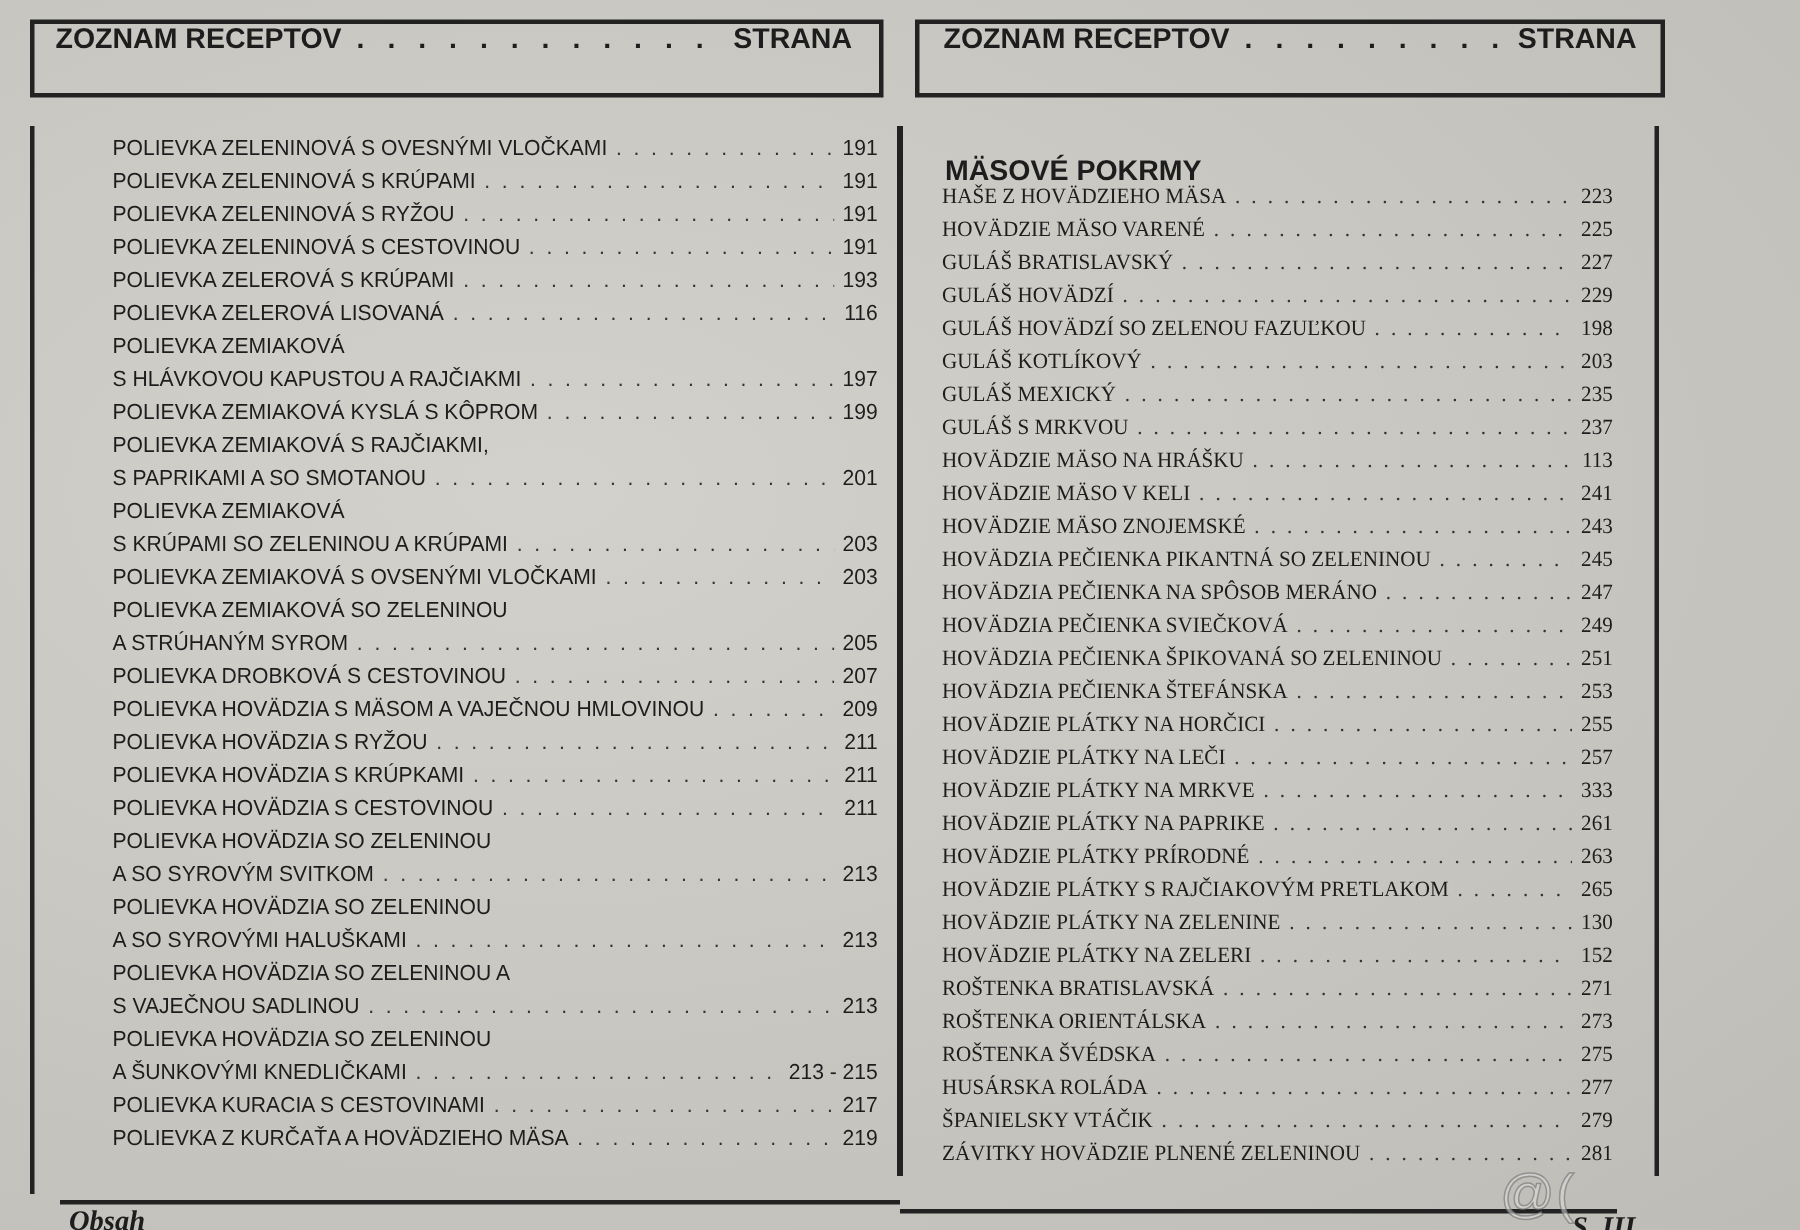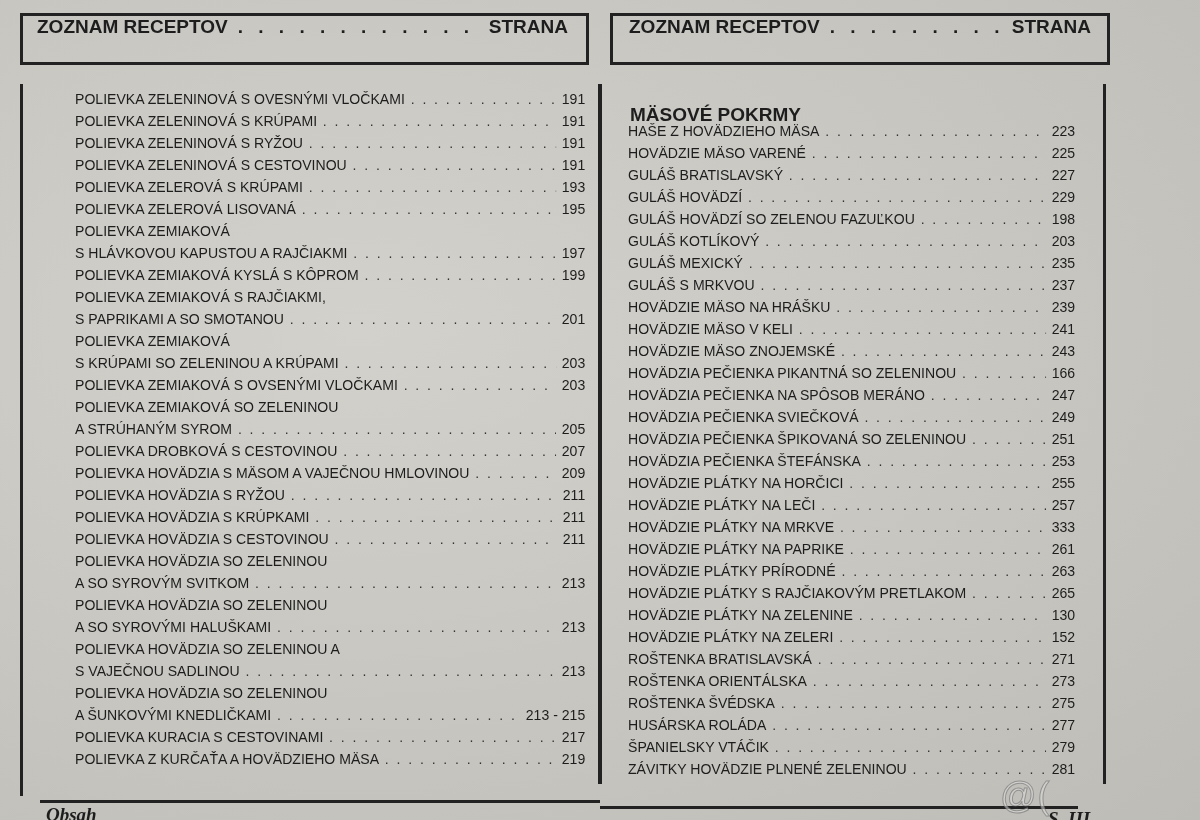--- a/index.html
+++ b/index.html
@@ -23,21 +23,21 @@
   .right .header-box { left: 10px; top: 13px; width: 500px; padding-left: 16px; padding-right: 16px; }
   .header-box .dots { flex: 1; margin: 0 10px; overflow: hidden; white-space: nowrap; letter-spacing: 5px; font-weight: bold; }
 
   .content-frame { position: absolute; box-sizing: border-box; }
   .left .content-frame { left: 20px; top: 84px; width: 580px; height: 712px; border-left: 3px solid #222; }
   .right .content-frame { left: -2px; top: 84px; width: 508px; height: 700px; border-right: 3px solid #222; }
   .right .left-edge { position: absolute; left: -2px; top: 84px; width: 4px; height: 700px; background: #222; }
 
   .entries { position: absolute; list-style: none; margin: 0; padding: 0; }
   .left .entries { left: 57px; top: 88px; width: 526px; margin-left: 18px; }
-  .right .entries { left: 28px; top: 120px; width: 461px; }
+  .right .entries { left: 28px; top: 120px; width: 461px; font-family: Liberation Serif, serif; }
   .entry { font-size: 14.5px; line-height: 22px; height: 22px; display: flex; align-items: baseline; white-space: nowrap; transform: scaleX(0.97); transform-origin: left; }
   .entry .title { flex: 0 0 auto; }
   .entry .leader { flex: 1; overflow: hidden; margin: 0 6px; letter-spacing: 6px; color: #333; }
   .entry .leader::before { content: ". . . . . . . . . . . . . . . . . . . . . . . . . . . . . . . . . . . . . . . . ."; letter-spacing: 0; word-spacing: 4px; }
   .entry .pg { flex: 0 0 auto; text-align: right; }
   .entry.cont .leader, .entry.cont .pg { visibility: hidden; }
 
   .section-title {
     position: absolute; left: 30px; top: 92px; font-weight: bold; font-size: 19px; margin-top: 12px;
   }
@@ -86,21 +86,21 @@
         <span class="pg">191</span>
       </li>
       <li class="entry">
         <span class="title">POLIEVKA ZELEROVÁ S KRÚPAMI</span>
         <span class="leader"></span>
         <span class="pg">193</span>
       </li>
       <li class="entry">
         <span class="title">POLIEVKA ZELEROVÁ LISOVANÁ</span>
         <span class="leader"></span>
-        <span class="pg">195</span>
+        <span class="pg">116</span>
       </li>
       <li class="entry cont">
         <span class="title">POLIEVKA ZEMIAKOVÁ</span>
         <span class="leader"></span>
         <span class="pg"></span>
       </li>
       <li class="entry">
         <span class="title">S HLÁVKOVOU KAPUSTOU A RAJČIAKMI</span>
         <span class="leader"></span>
         <span class="pg">197</span>
@@ -271,36 +271,36 @@
         <span class="pg">235</span>
       </li>
       <li class="entry">
         <span class="title">GULÁŠ S MRKVOU</span>
         <span class="leader"></span>
         <span class="pg">237</span>
       </li>
       <li class="entry">
         <span class="title">HOVÄDZIE MÄSO NA HRÁŠKU</span>
         <span class="leader"></span>
-        <span class="pg">239</span>
+        <span class="pg">113</span>
       </li>
       <li class="entry">
         <span class="title">HOVÄDZIE MÄSO V KELI</span>
         <span class="leader"></span>
         <span class="pg">241</span>
       </li>
       <li class="entry">
         <span class="title">HOVÄDZIE MÄSO ZNOJEMSKÉ</span>
         <span class="leader"></span>
         <span class="pg">243</span>
       </li>
       <li class="entry">
         <span class="title">HOVÄDZIA PEČIENKA PIKANTNÁ SO ZELENINOU</span>
         <span class="leader"></span>
-        <span class="pg">166</span>
+        <span class="pg">245</span>
       </li>
       <li class="entry">
         <span class="title">HOVÄDZIA PEČIENKA NA SPÔSOB MERÁNO</span>
         <span class="leader"></span>
         <span class="pg">247</span>
       </li>
       <li class="entry">
         <span class="title">HOVÄDZIA PEČIENKA SVIEČKOVÁ</span>
         <span class="leader"></span>
         <span class="pg">249</span>

